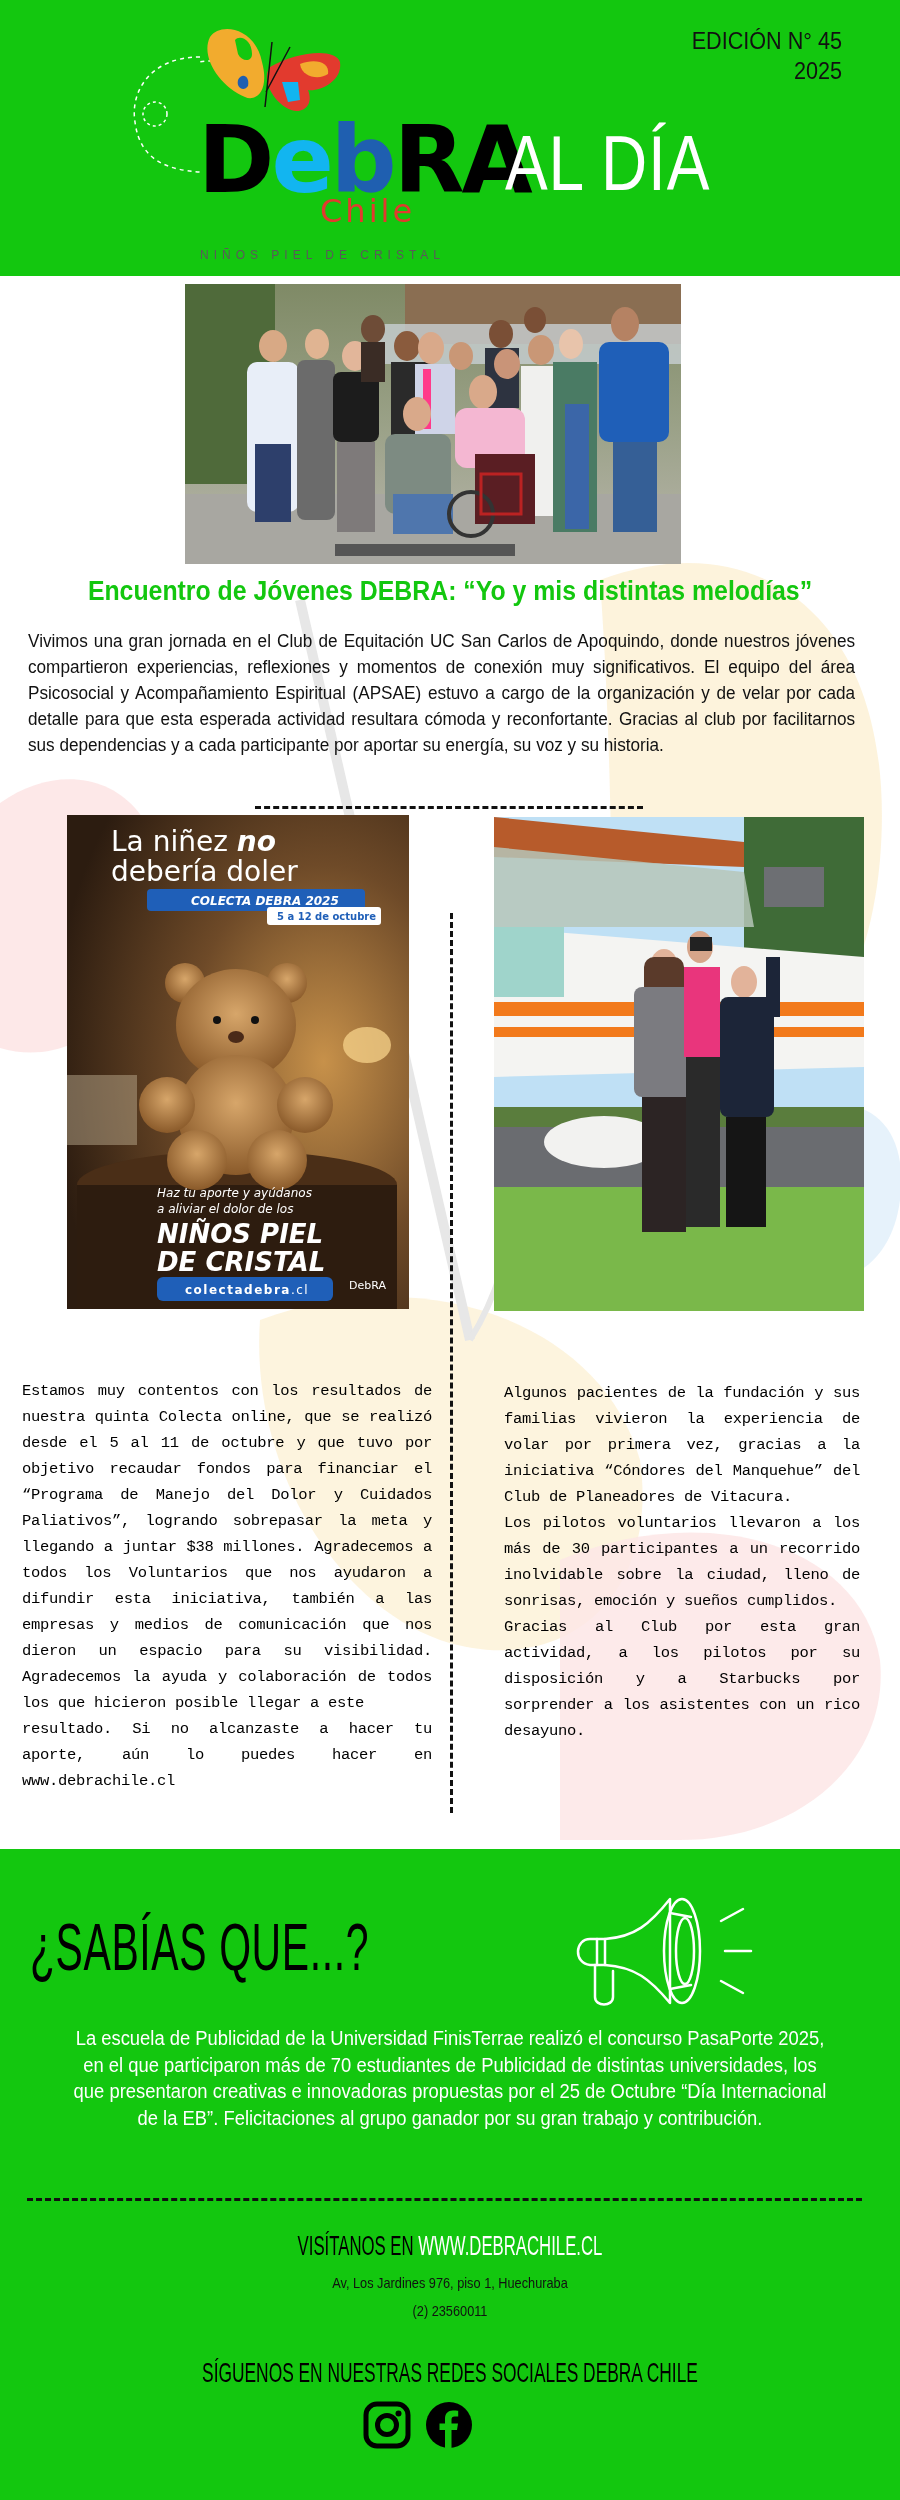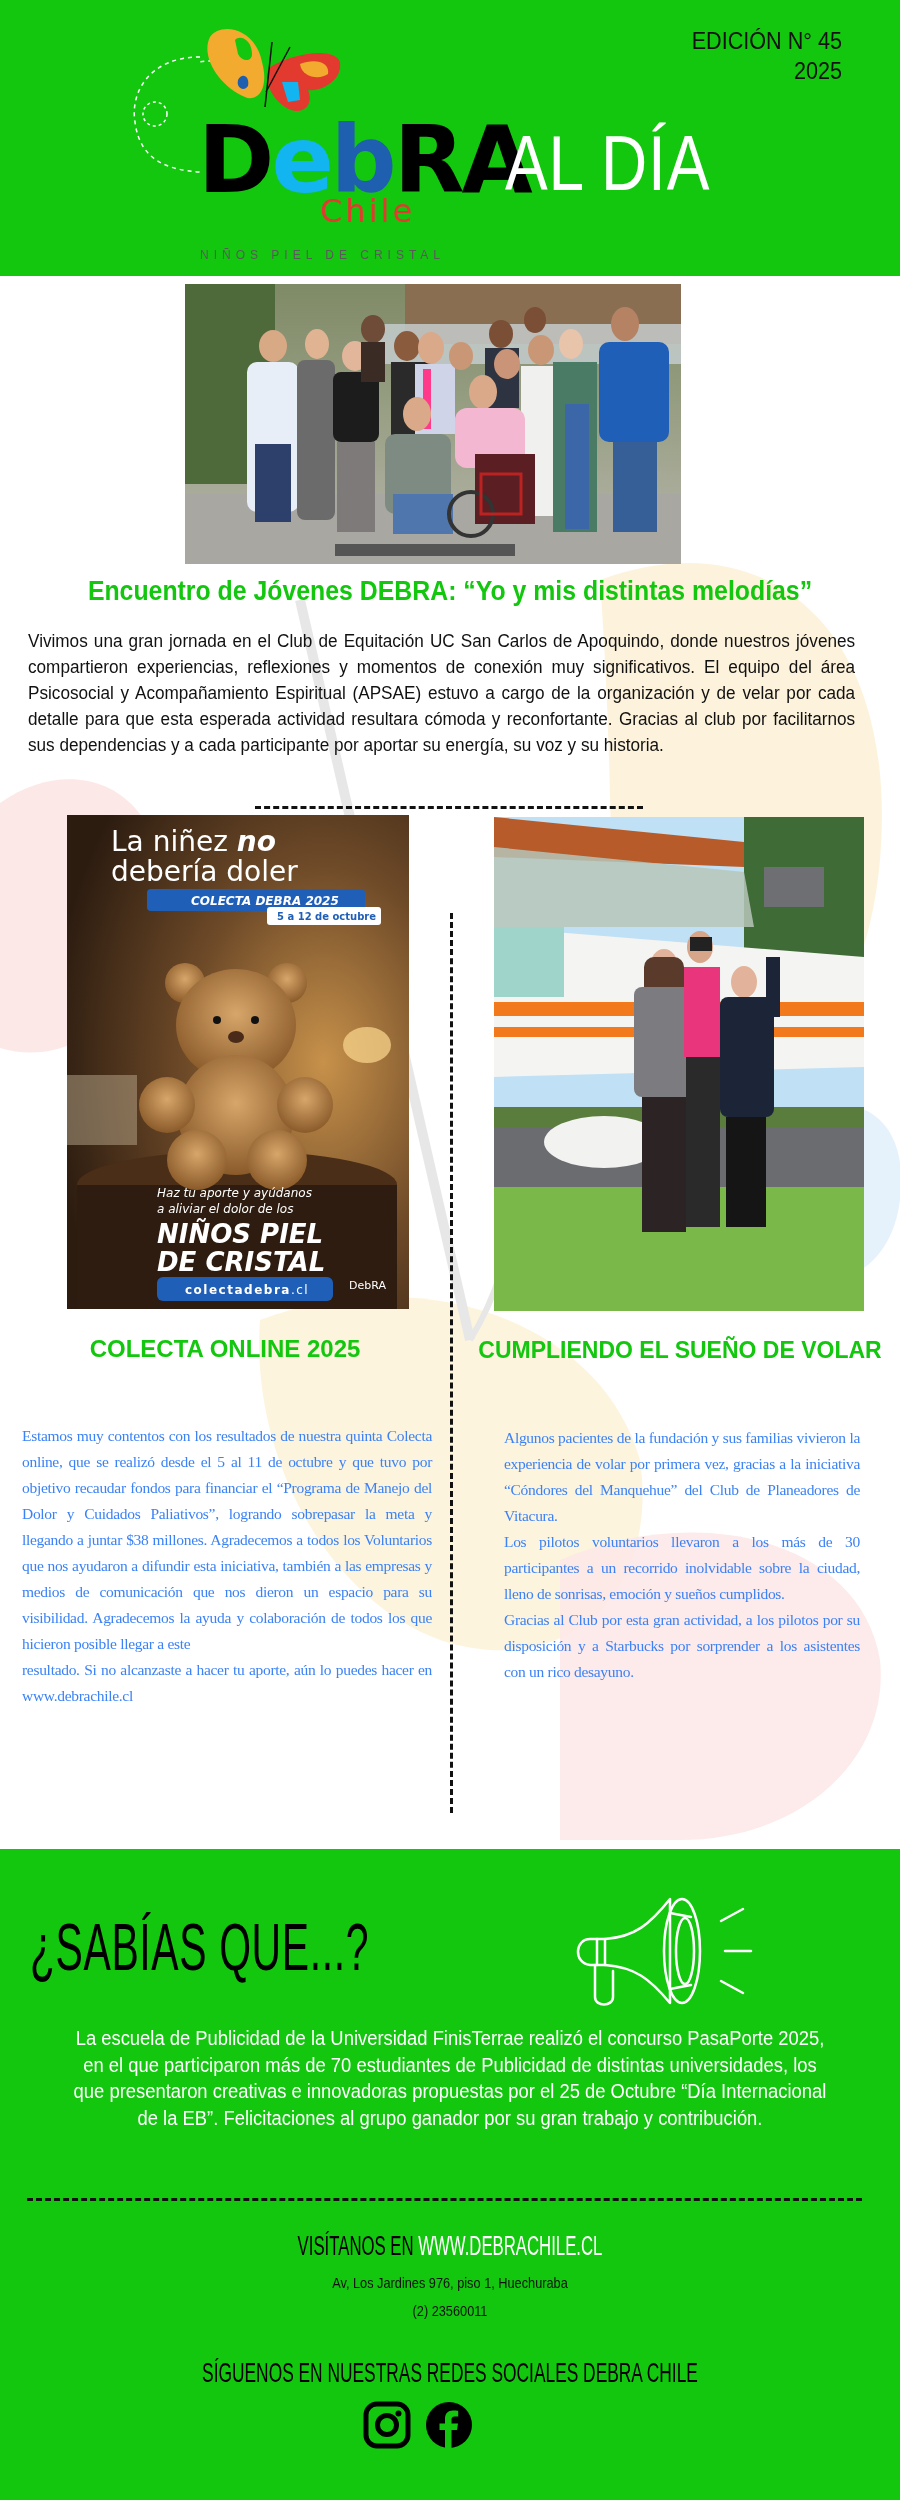--- a/index.html
+++ b/index.html
@@ -34,21 +34,21 @@
     .h-divider { position: absolute; left: 255px; top: 806px; width: 388px; border-top: 3px dashed #111; }
     .v-divider { position: absolute; left: 450px; top: 913px; height: 900px; border-left: 3px dashed #111; }
 
     .poster { left: 67px; top: 815px; width: 384px; height: 494px; }
     .plane { left: 494px; top: 817px; width: 370px; height: 494px; }
 
     .col-title { position: absolute; font-weight: bold; color: #13c70f; font-size: 24px; text-align: center; }
     .col-title-left { left: 20px; width: 410px; top: 1335px; }
     .col-title-right { left: 460px; width: 440px; top: 1337px; font-size: 23px; }
 
-    .col-body { position: absolute; font-size: 17px; line-height: 26px; text-align: justify; color: #3b82f6; font-family: Liberation Serif, serif; letter-spacing: -0.3px; margin-top: 45px; }
+    .col-body { position: absolute; font-size: 17px; line-height: 26px; text-align: justify; color: #000000; font-family: Liberation Mono, monospace; letter-spacing: -0.3px; }
     .col-body-left { left: 22px; top: 1378px; width: 410px; font-size: 15.5px; }
     .col-body-right { left: 504px; top: 1380px; width: 356px; font-size: 15.5px; }
     .col-body p { margin: 0; }
 
     
     .footer { position: absolute; left: 0; top: 1849px; width: 900px; height: 651px; background: #13c70f; }
     .sabias { position: absolute; left: 30px; top: 60px; font-size: 66px; color: #000; transform: scaleX(0.62); transform-origin: left top; letter-spacing: 1px; font-family: "Liberation Sans Narrow", "Liberation Sans", sans-serif; }
     .megaphone { position: absolute; left: 555px; top: 30px; }
     .sabias-text { position: absolute; left: 40px; width: 820px; top: 176px; text-align: center; font-size: 20px; line-height: 26.5px; color: #fff; transform: scaleX(0.92); }
     .footer-divider { position: absolute; left: 27px; width: 835px; top: 349px; border-top: 3px dashed #111; }
@@ -239,27 +239,25 @@
         <rect x="190" y="150" width="36" height="90" fill="#e9357c"></rect>
           <rect x="192" y="240" width="34" height="170" fill="#2a2a2a"></rect>
         <ellipse cx="250" cy="165" rx="13" ry="16" fill="#e2b39a"></ellipse>
         <rect x="226" y="180" width="54" height="120" rx="8" fill="#1c2538"></rect>
           <rect x="232" y="300" width="40" height="110" fill="#151515"></rect>
         <rect x="272" y="140" width="14" height="60" fill="#1c2538"></rect>
       </g>
     </svg>
   </div>
 
-  <h2 class="col-title col-title-left">COLECTA ONLINE 2025</h2>
   <div class="col-body col-body-left">
     <p>Estamos muy contentos con los resultados de nuestra quinta Colecta online, que se realizó desde el 5 al 11 de octubre y que tuvo por objetivo recaudar fondos para financiar el “Programa de Manejo del Dolor y Cuidados Paliativos”, logrando sobrepasar la meta y llegando a juntar $38 millones. Agradecemos a todos los Voluntarios que nos ayudaron a difundir esta iniciativa, también a las empresas y medios de comunicación que nos dieron un espacio para su visibilidad. Agradecemos la ayuda y colaboración de todos los que hicieron posible llegar a este</p>
     <p>resultado. Si no alcanzaste a hacer tu aporte, aún lo puedes hacer en www.debrachile.cl</p>
   </div>
 
-  <h2 class="col-title col-title-right">CUMPLIENDO EL SUEÑO DE VOLAR</h2>
   <div class="col-body col-body-right">
     <p>Algunos pacientes de la fundación y sus familias  vivieron la experiencia de volar por primera vez,  gracias a la iniciativa “Cóndores del Manquehue” del Club de Planeadores de Vitacura.</p>
     <p>Los pilotos voluntarios  llevaron a los más de 30 participantes a un recorrido inolvidable sobre la ciudad, lleno de sonrisas, emoción y sueños cumplidos.</p>
     <p>Gracias al Club por esta gran actividad, a los pilotos por su disposición y a Starbucks por sorprender a los asistentes con un rico desayuno.</p>
   </div>
 
   <footer class="footer">
     <div class="sabias">¿SABÍAS QUE...?</div>
     <svg class="megaphone" width="200" height="130" viewBox="0 0 200 130">
       <g fill="none" stroke="#fff" stroke-width="2.5" stroke-linejoin="round" stroke-linecap="round">

